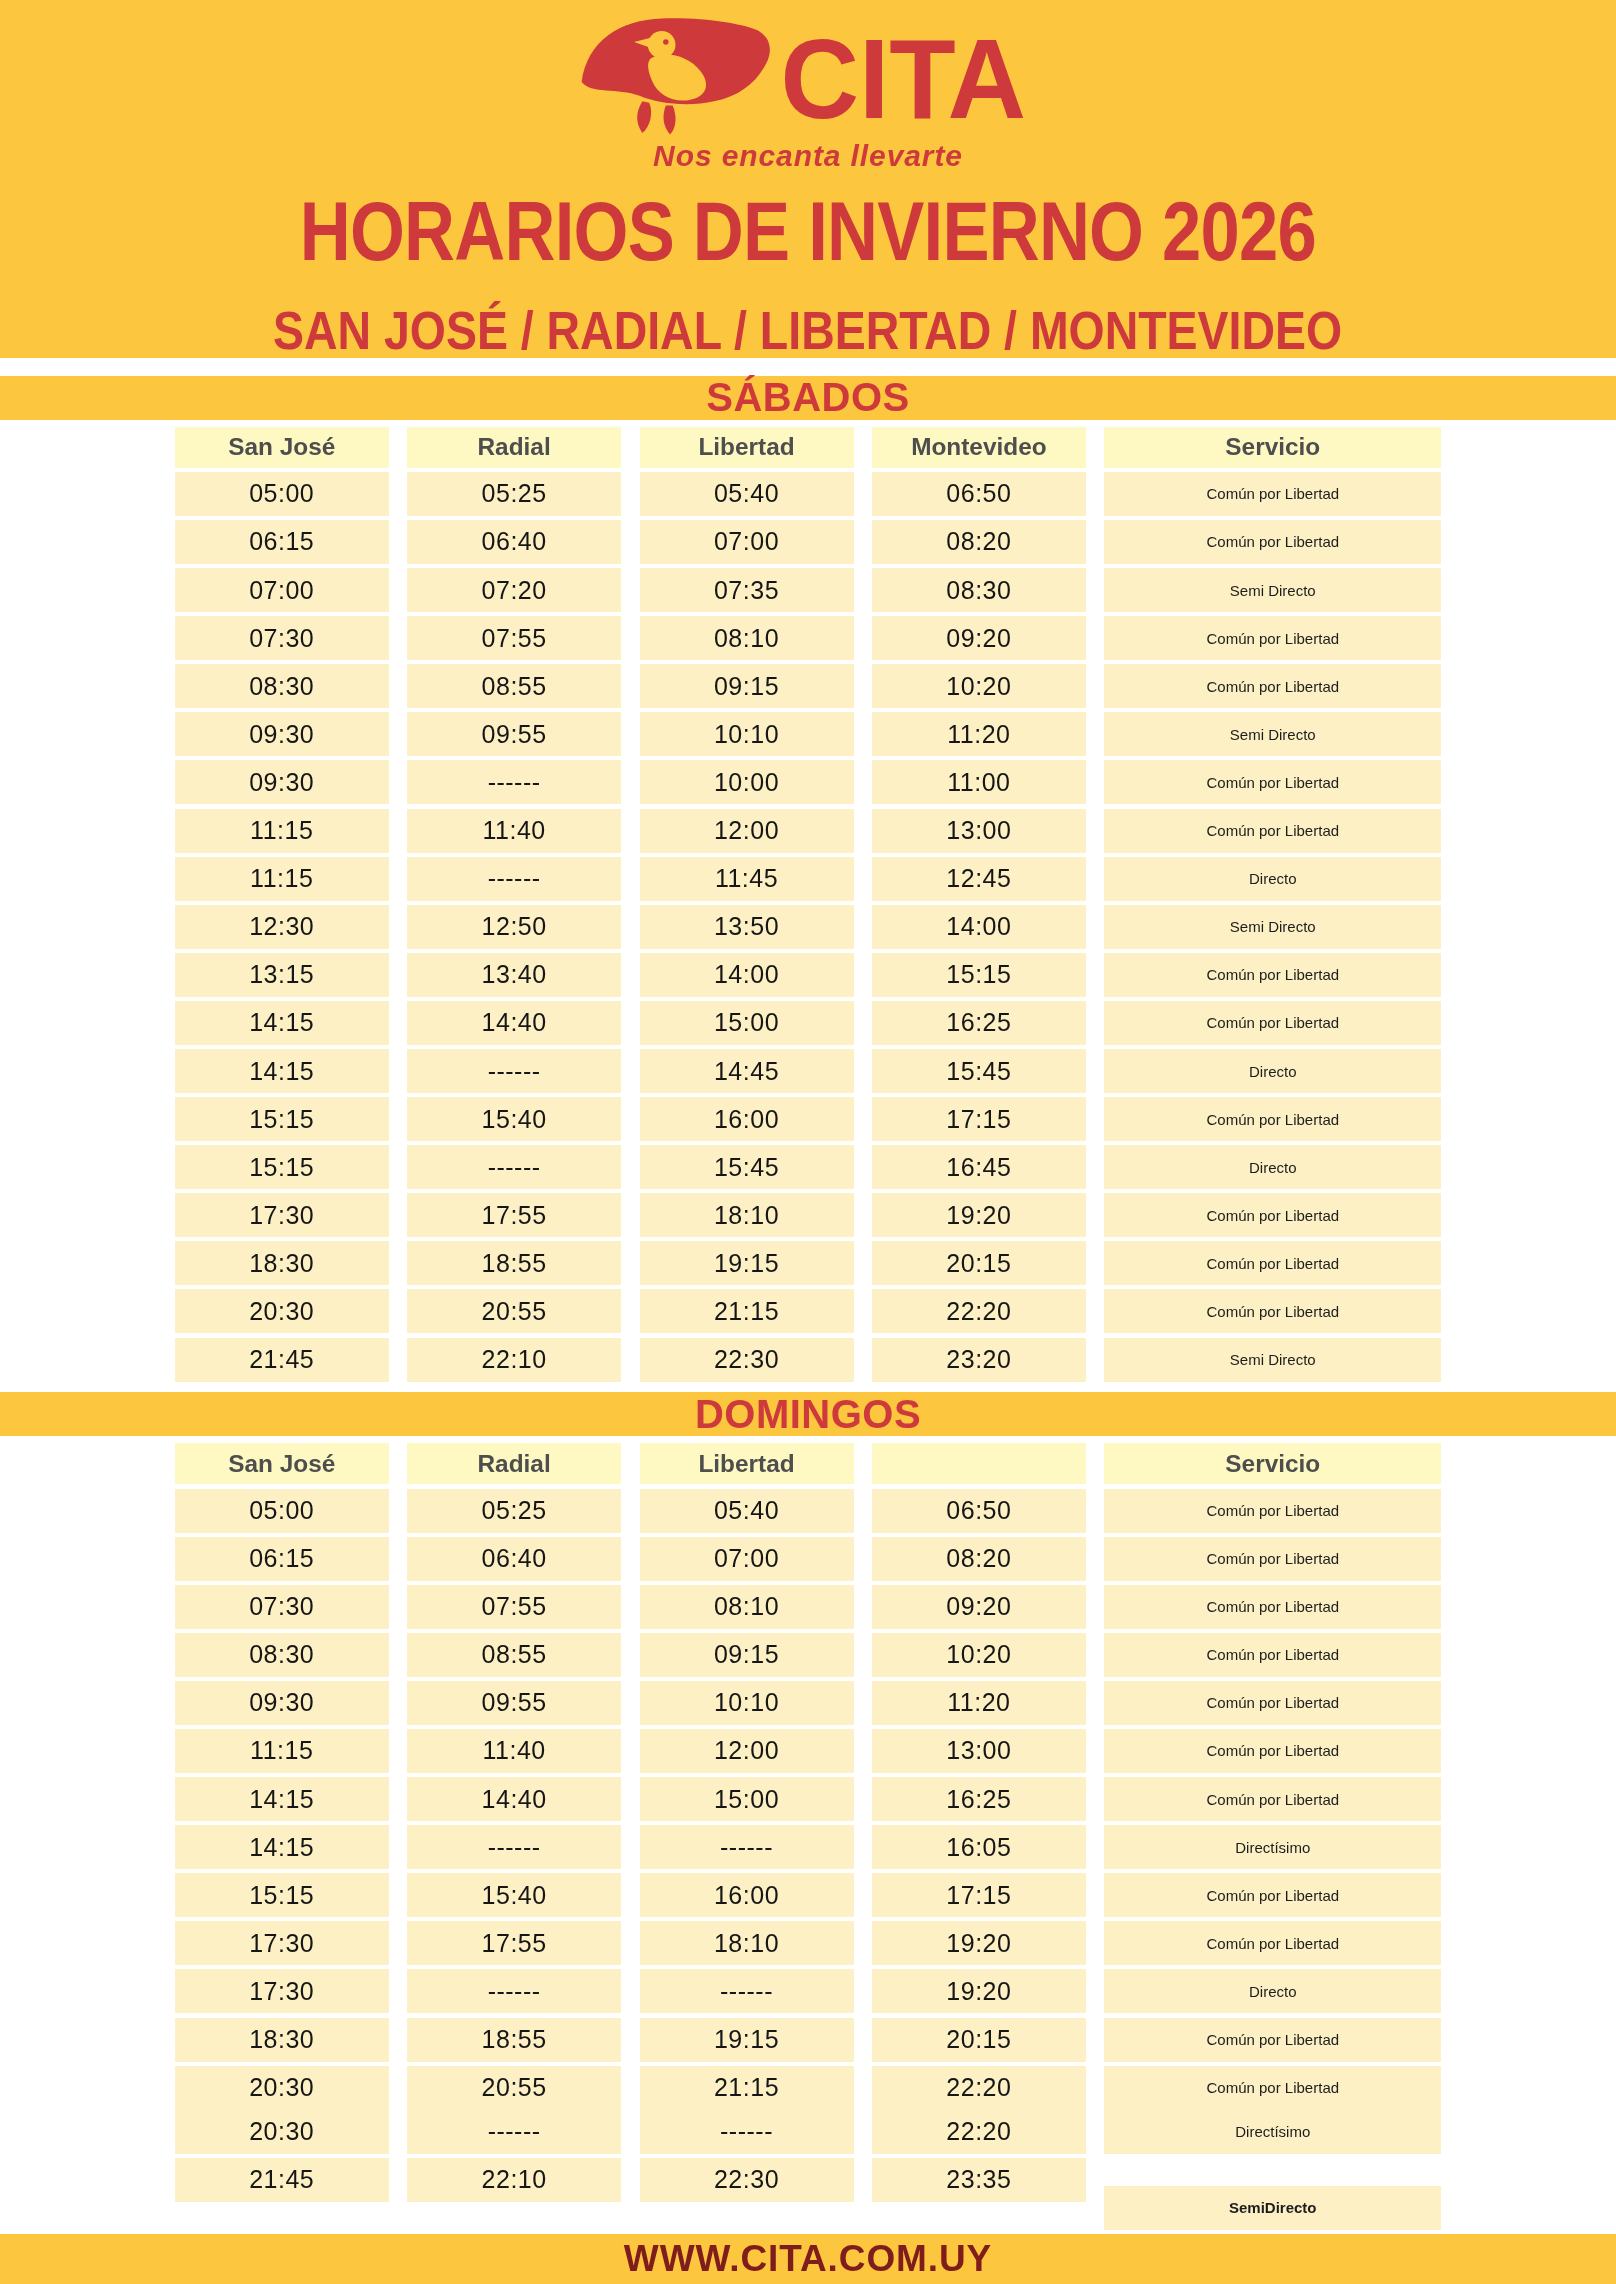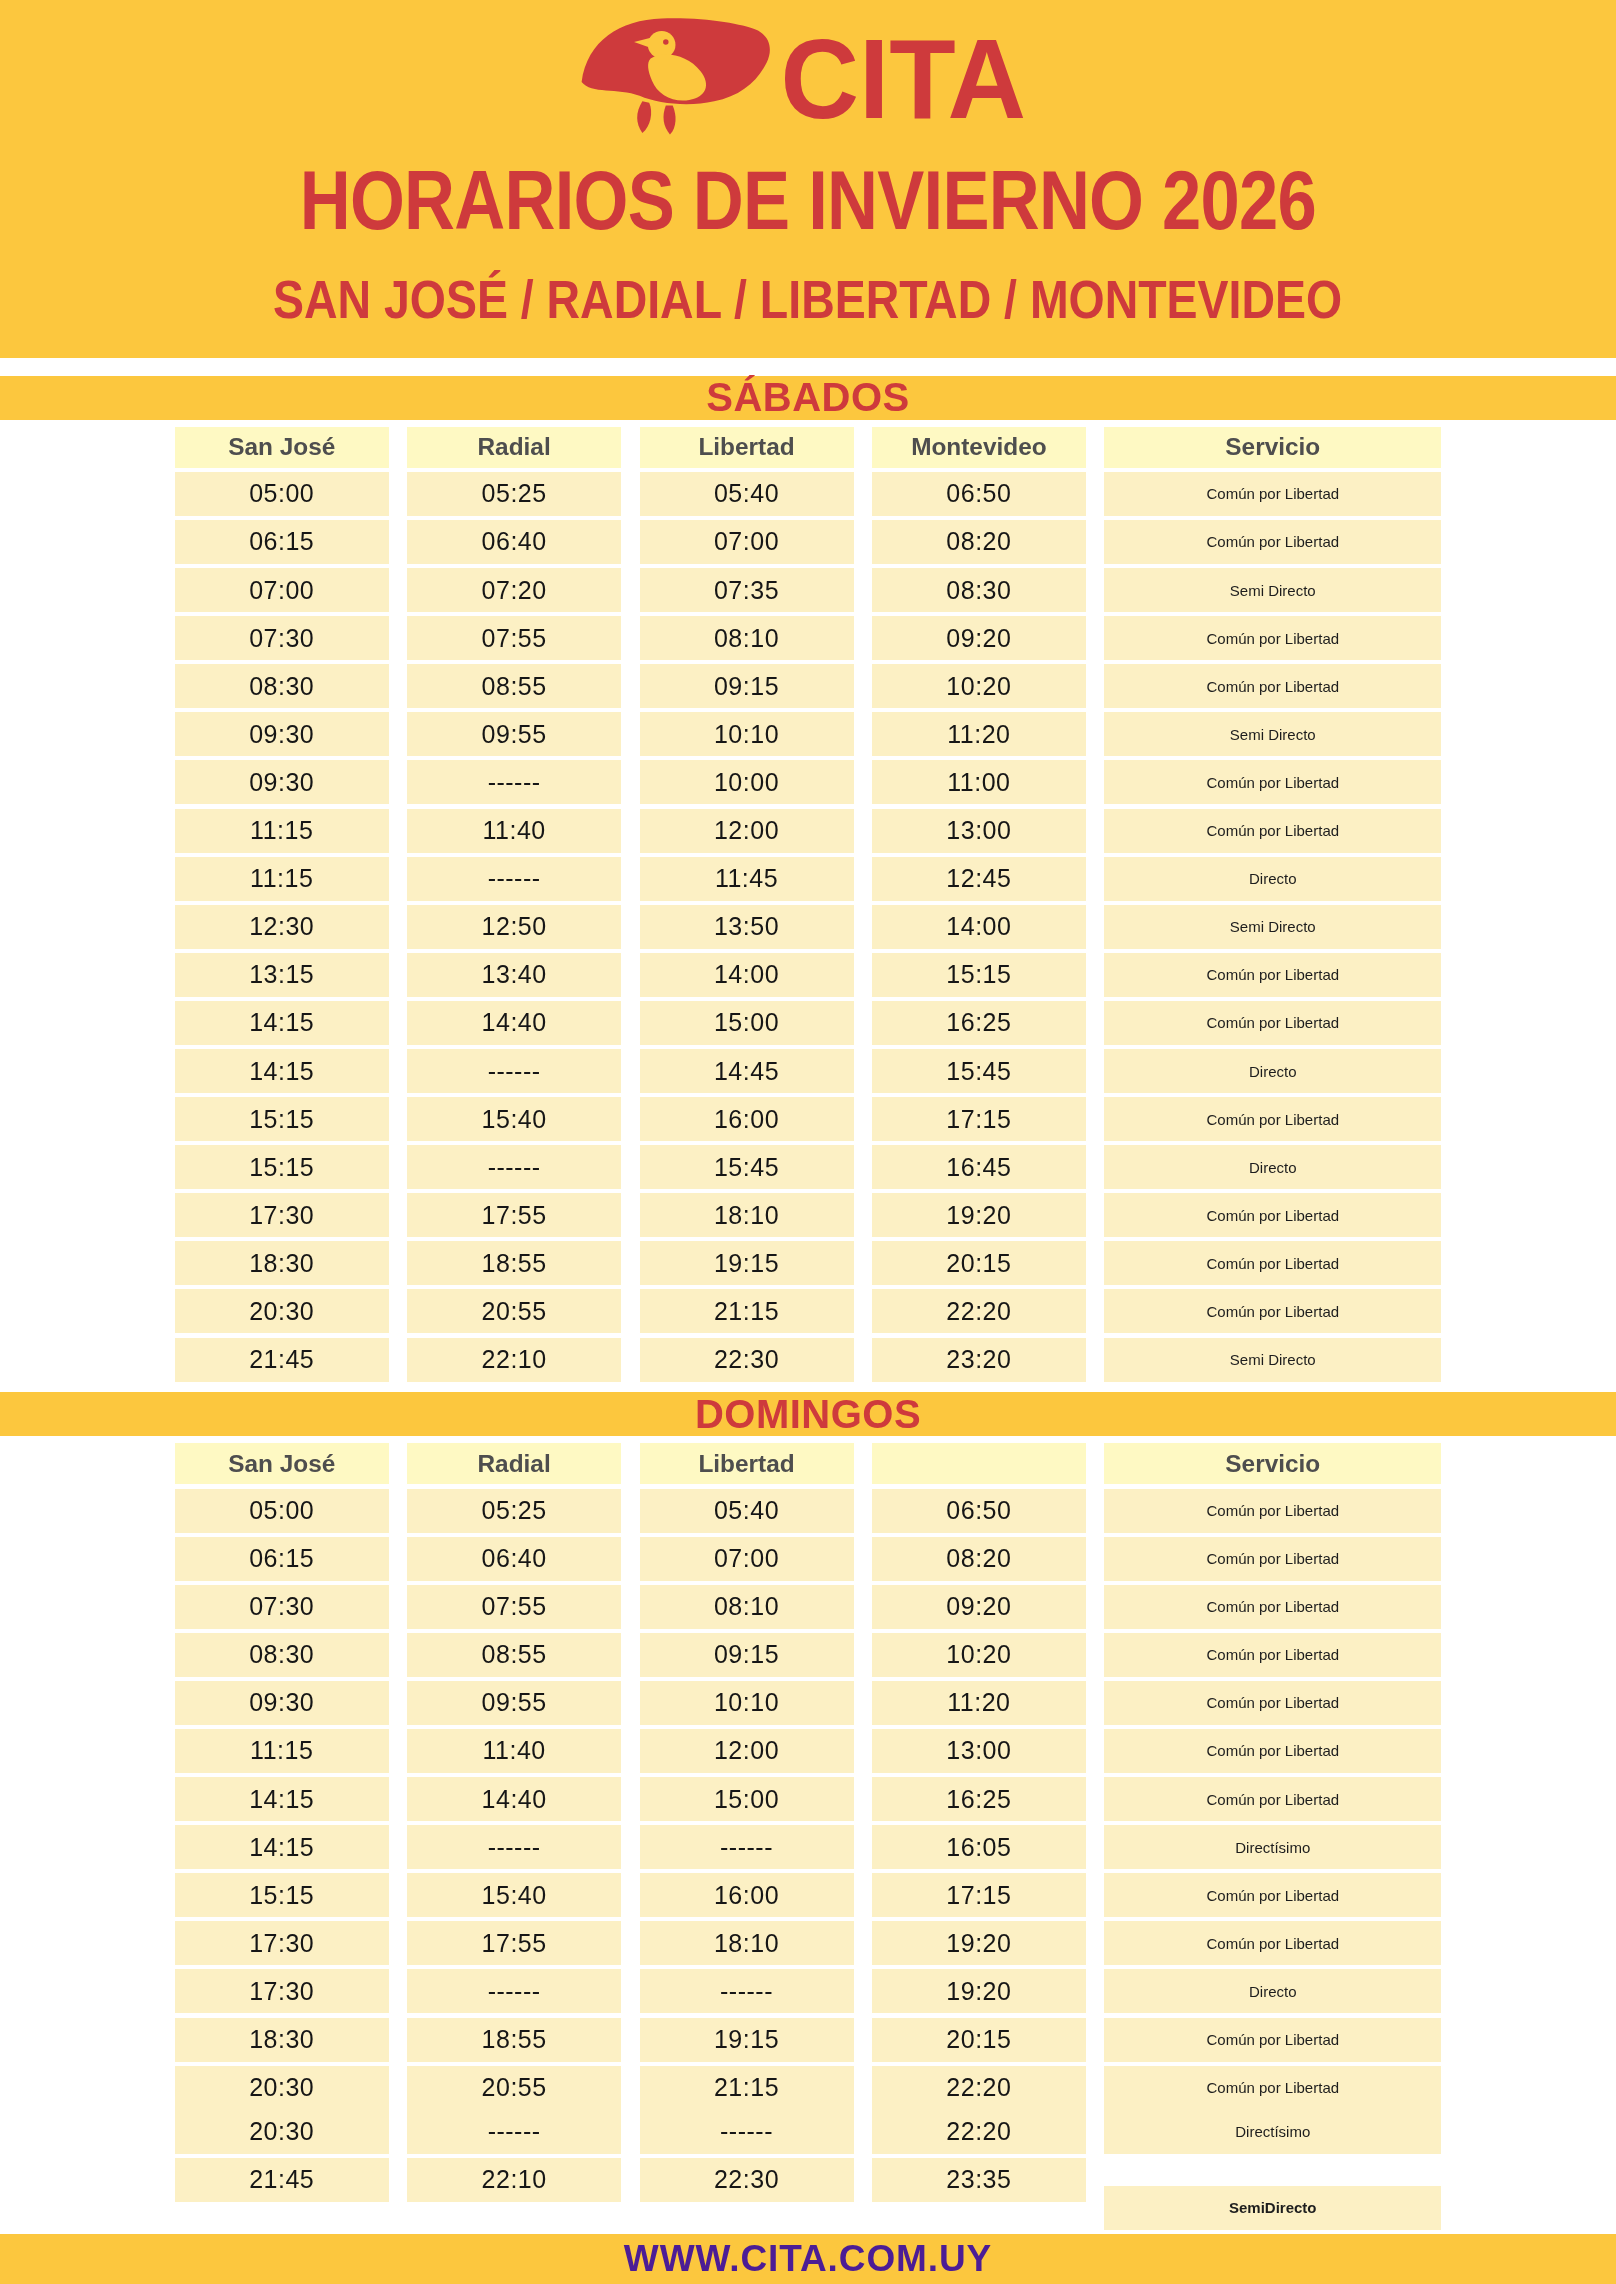--- a/index.html
+++ b/index.html
@@ -86,21 +86,21 @@
   .cell.nogap{margin-bottom:0;}
   .section-gap{height:7px;background:#ffffff;}
   
   .footer{
     margin-top:auto;
     height:52px;
     background:#FCC73E;
     display:flex;align-items:center;justify-content:center;
   }
   .footer .url{
-    color:#4c1d95;
+    color:#7f1d1d;
     font-weight:bold;
     font-size:37px;
     letter-spacing:0.9px;
   }
 </style>
 </head>
 <body>
 
 <div class="page">
 
@@ -114,20 +114,21 @@
         <circle cx="64" cy="23" r="10" fill="#FCC73E"></circle>
         <circle cx="67" cy="21" r="2" fill="#CE3A3C"></circle>
         <path d="M56,33 C65,27 83,30 92,42 C100,52 96,61 84,63 C72,65 61,59 57,49 C54,42 53,36 56,33 Z" fill="#FCC73E"></path>
 
         <path d="M50,64 C45,72 45,80 50,87 C56,82 58,72 55,65 Z" fill="#CE3A3C"></path>
         <path d="M67,67 C64,75 65,82 70,88 C75,83 75,74 72,67 Z" fill="#CE3A3C"></path>
 
         <text x="150" y="76" font-family="Liberation Sans, sans-serif" font-weight="bold" font-size="82" fill="#CE3A3C" textLength="178" lengthAdjust="spacingAndGlyphs">CITA</text>
       </svg>
     </div>
+    <div class="tagline">Nos encanta llevarte</div>
     <div class="main-title">
       <span>HORARIOS DE INVIERNO 2026</span>
     </div>
     <div class="sub-title">
       <span>SAN JOSÉ / RADIAL / LIBERTAD / MONTEVIDEO</span>
     </div>
   </div>
 
   <div class="white-gap"></div>
 

